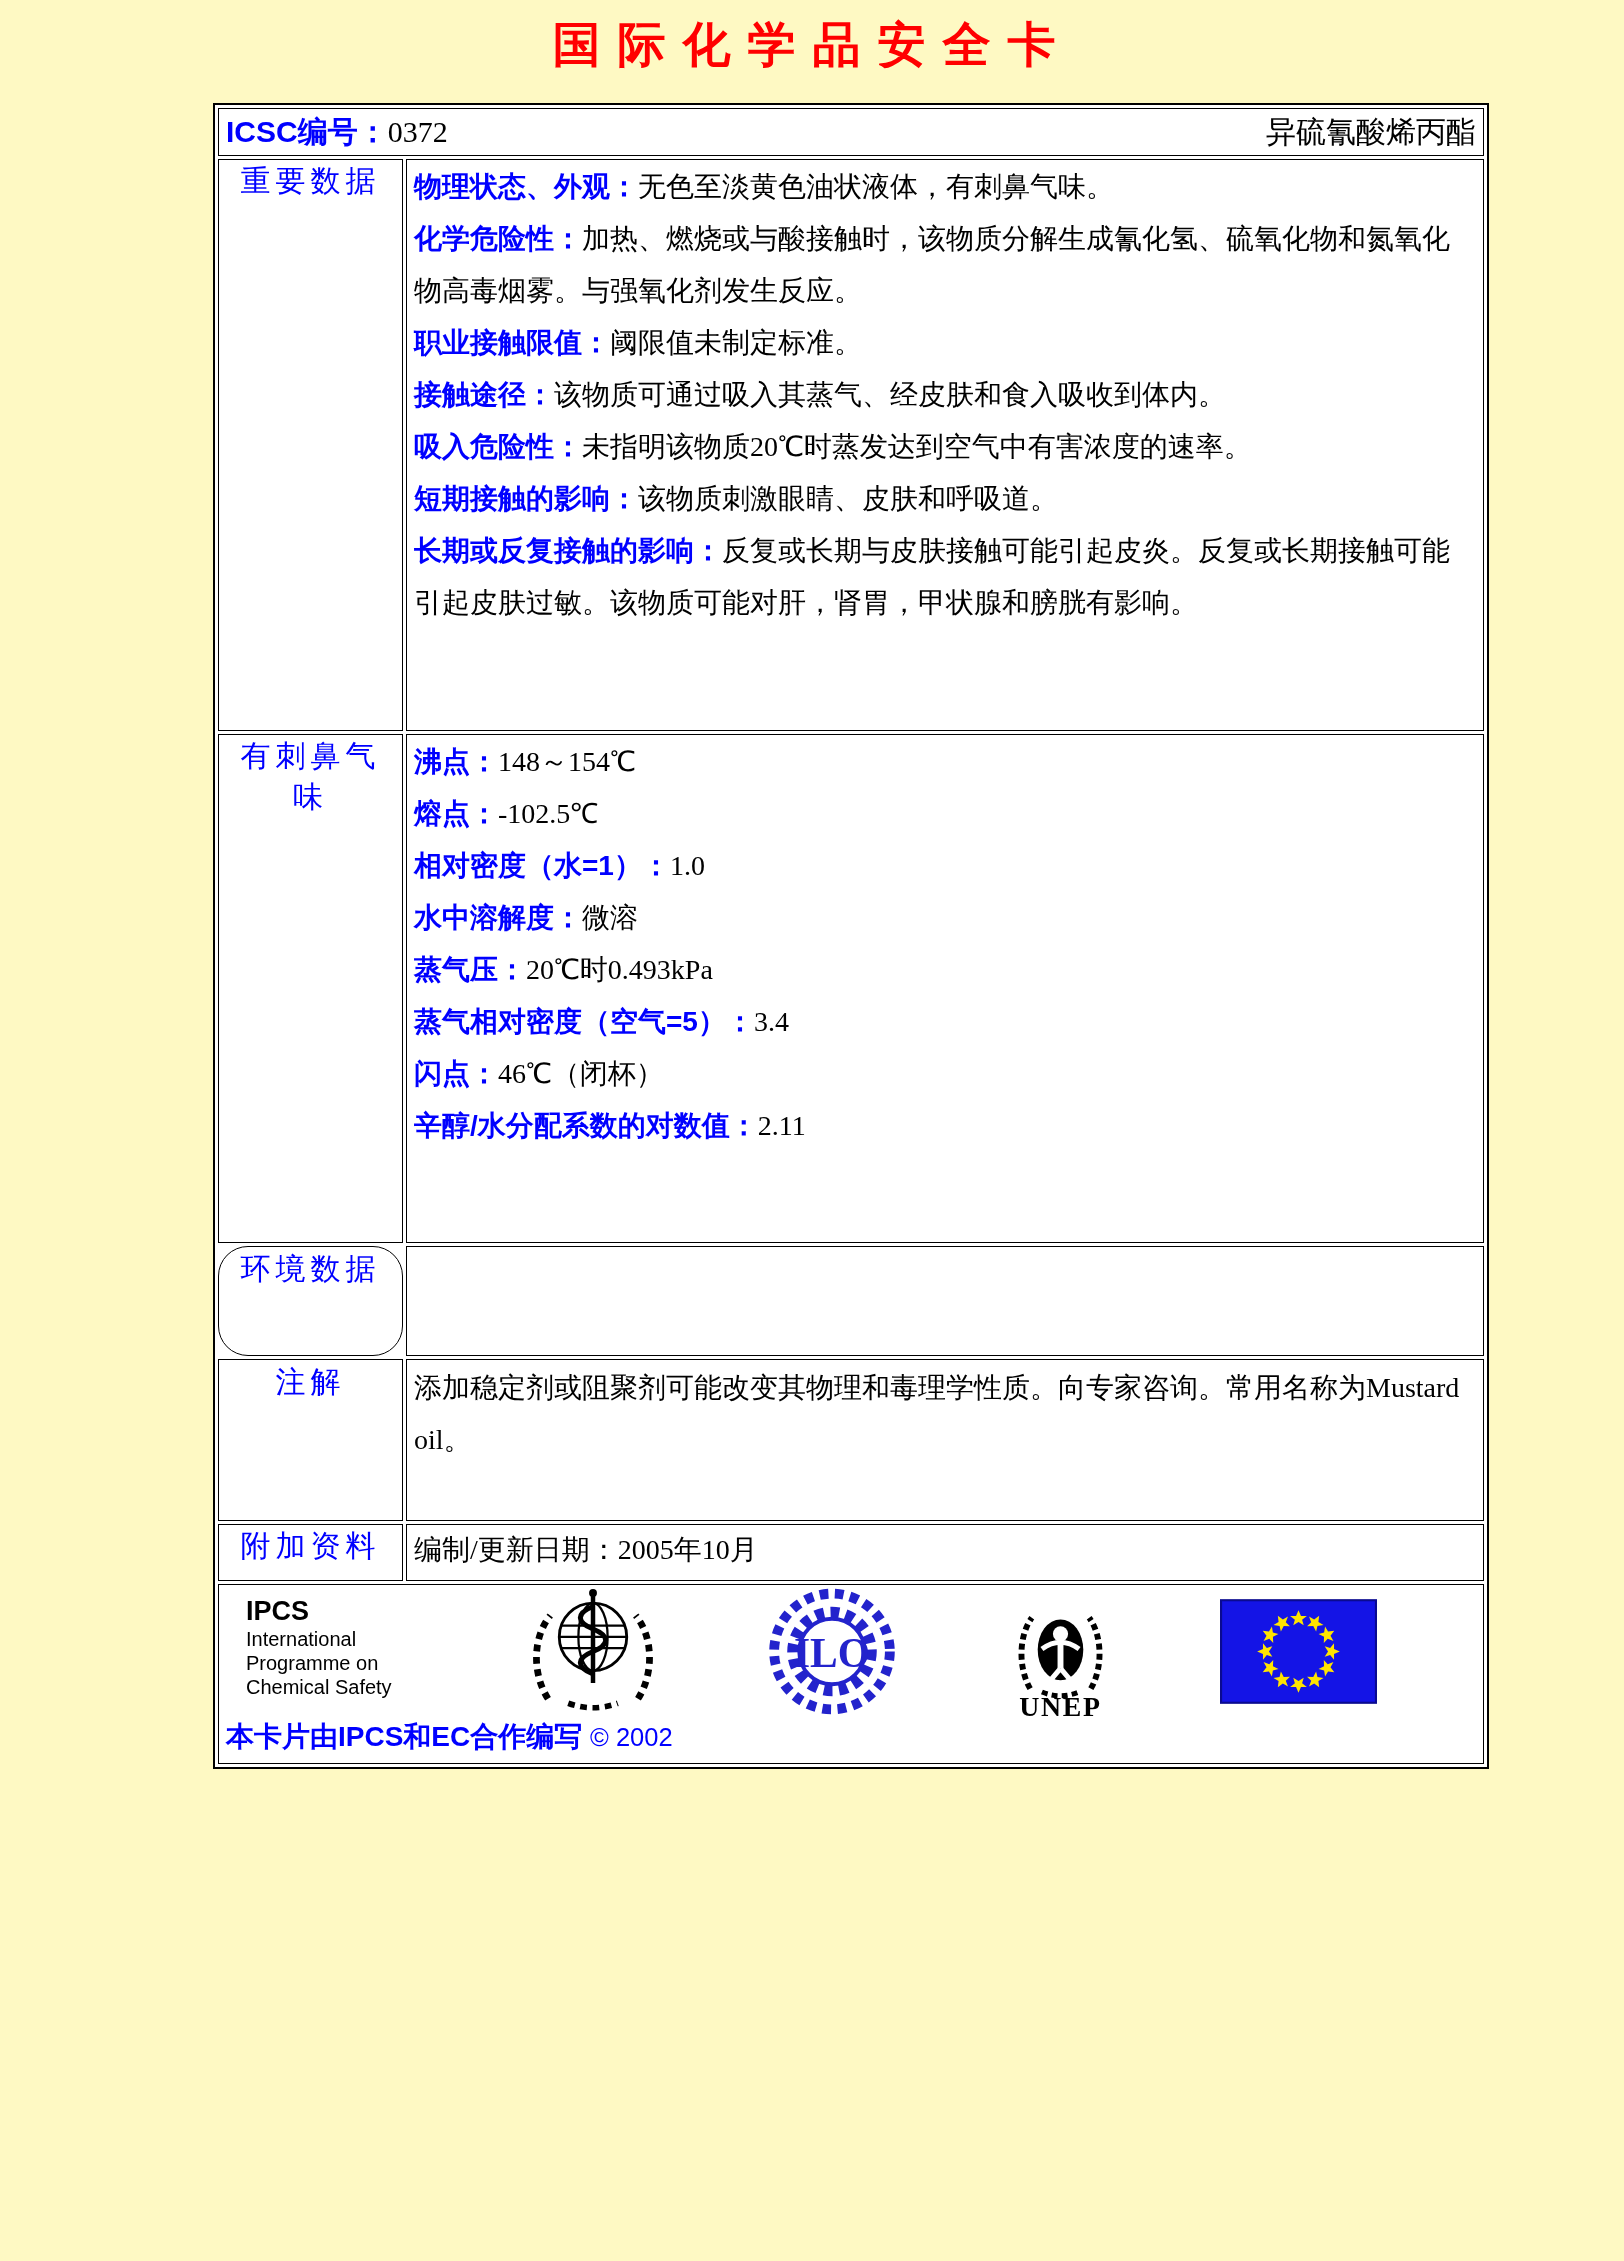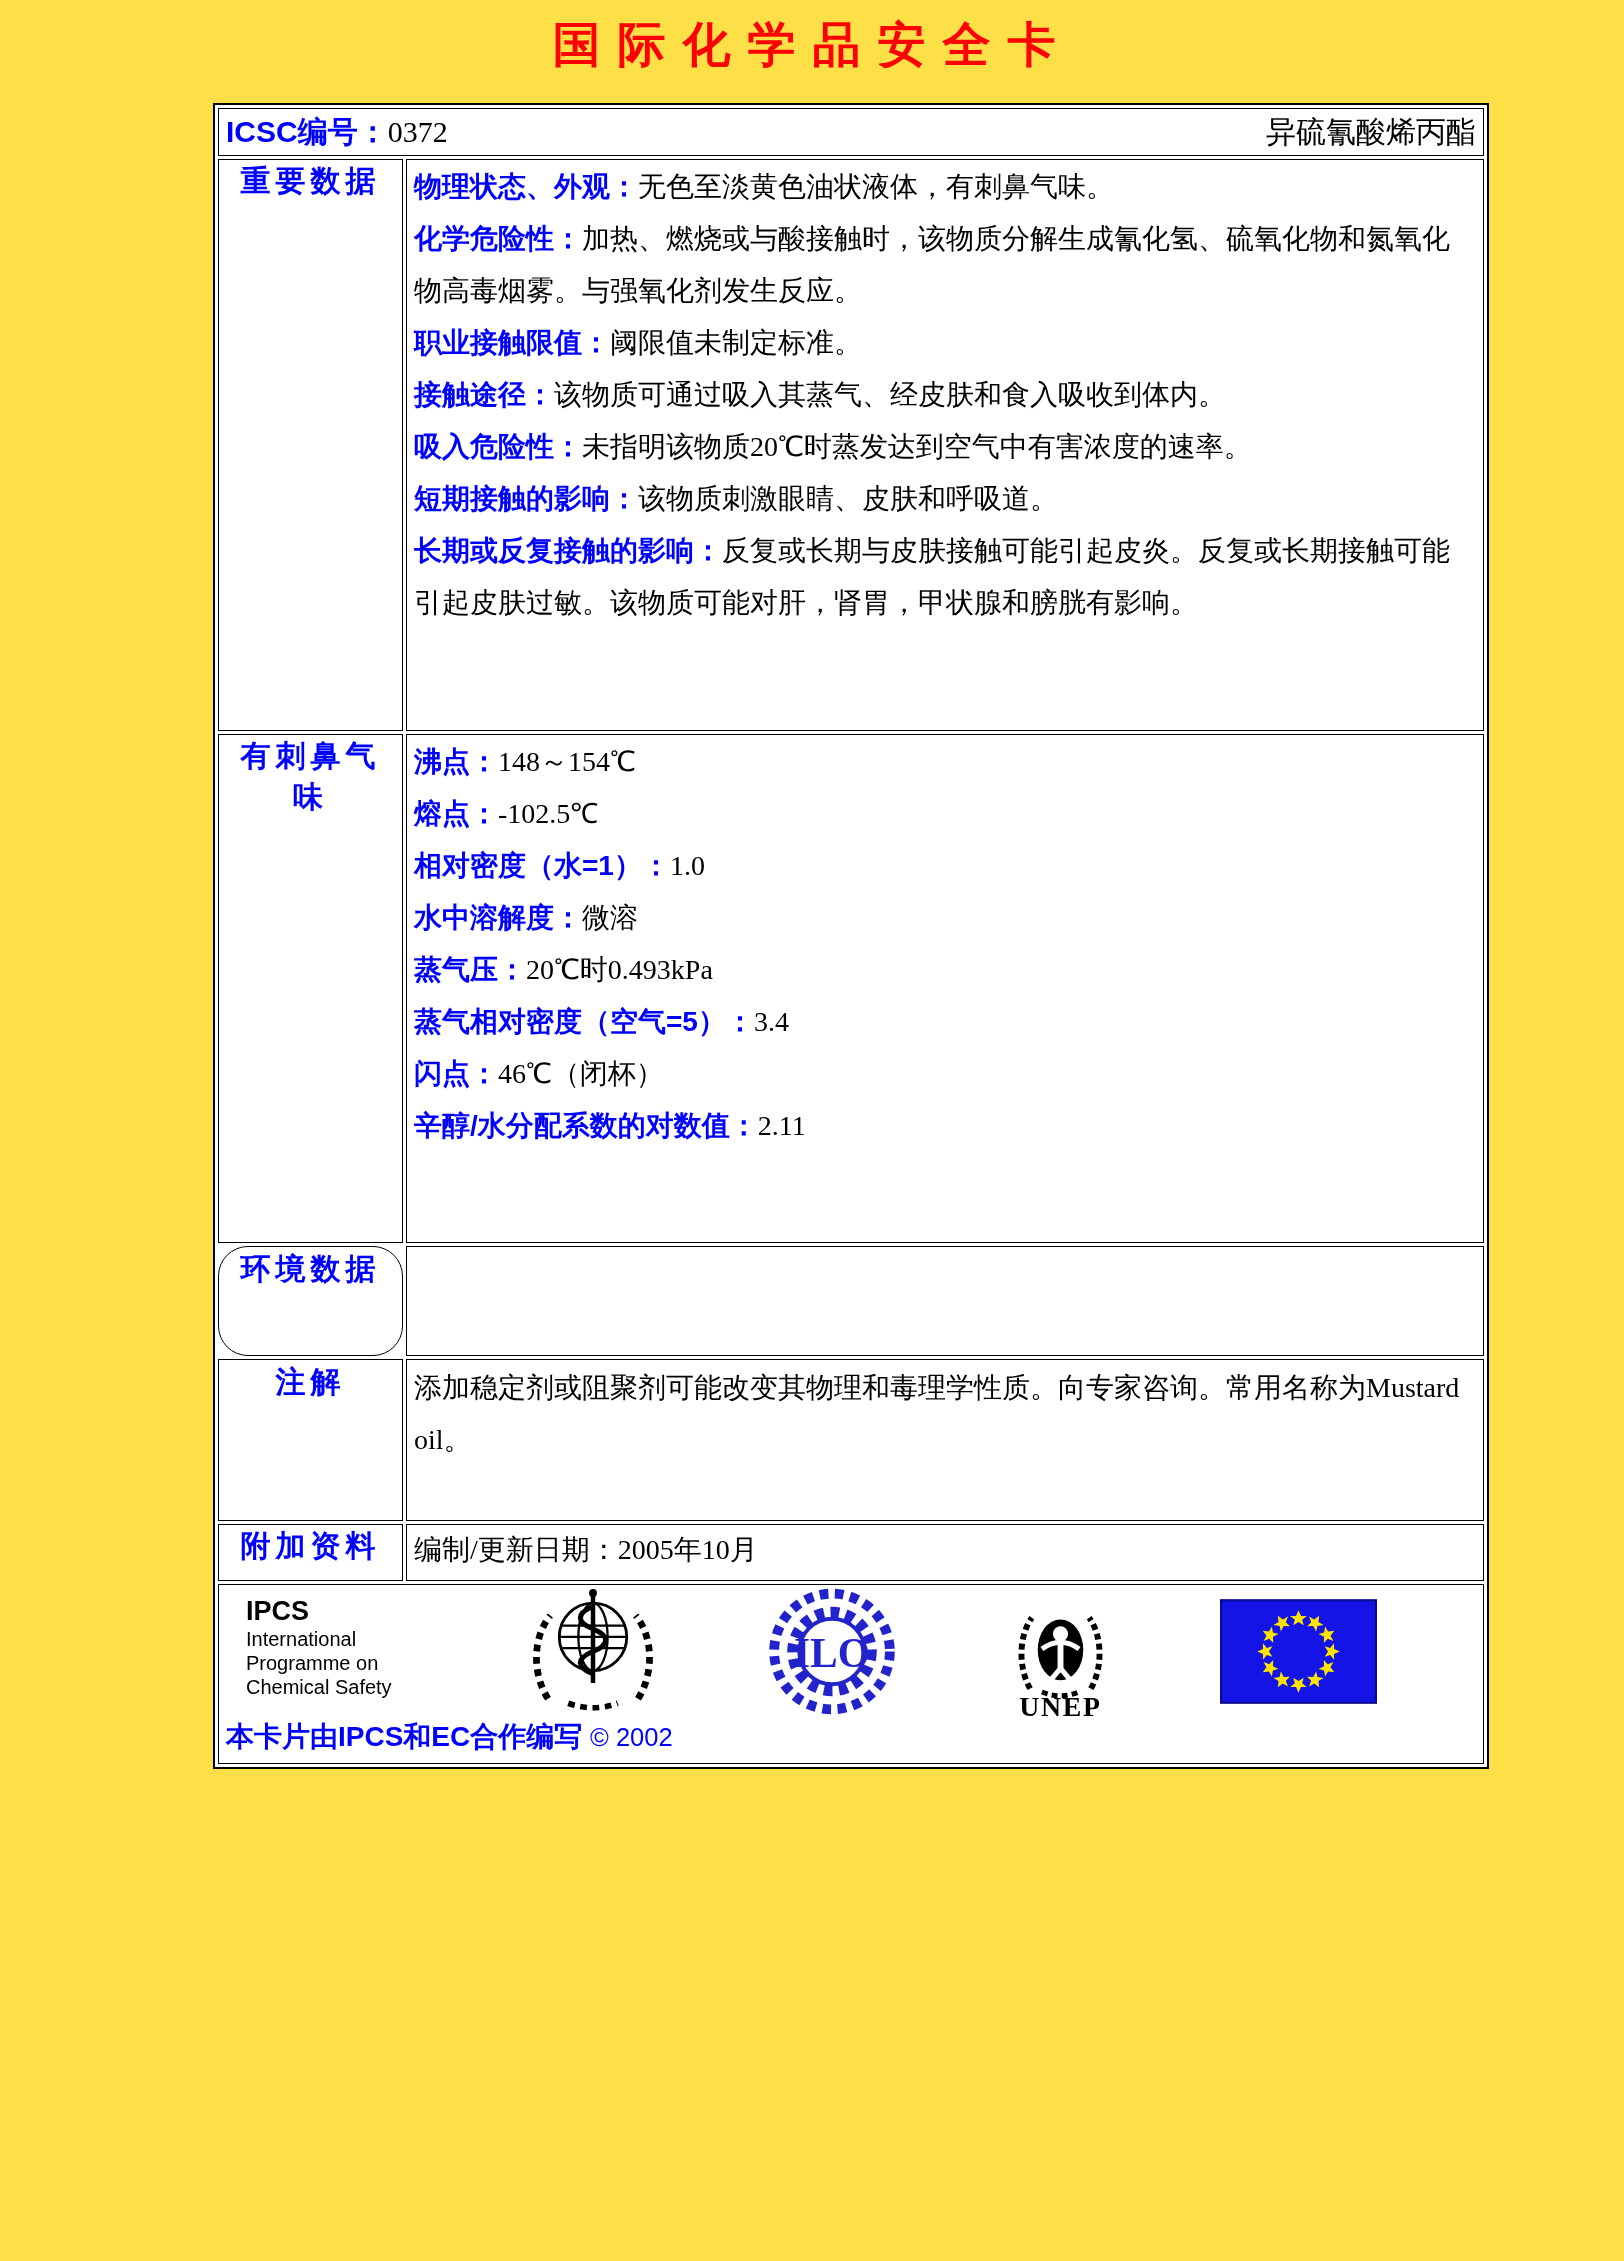--- a/index.html
+++ b/index.html
@@ -1,25 +1,25 @@
 <!DOCTYPE html>
 <html style="font-size:11.3px"><head>
 <meta charset="utf-8">
 <style>
   html,body{margin:0;padding:0;background:#fff;}
-  .page{position:relative;width:1625px;height:2261px;background:#fde047;overflow:hidden;
+  .page{position:relative;width:1625px;height:2261px;background:#fef9c3;overflow:hidden;
         font-family:"Liberation Serif",serif;color:#000;}
   .doc-title{position:absolute;top:12.8px;left:0;width:100%;text-align:center;
         font-size:48px;font-weight:bold;color:#ff0000;letter-spacing:17px;
         font-family:"Liberation Serif",serif;}
   table.card{position:absolute;left:213px;top:103px;width:1276px;
         border-collapse:separate;border-spacing:3.5px;border:2.1px solid #000;background:#fff;}
   table.card td{border:1.4px solid #000;padding:1.4px 7px;vertical-align:top;background:#fff;}
   td.lbl{width:169px;text-align:center;vertical-align:middle;color:#0000ff;
-        font-family:"Liberation Sans",sans-serif;font-weight:bold;font-size:30px;
+        font-family:"Liberation Sans",sans-serif;font-weight:normal;font-size:30px;
         letter-spacing:5px;padding:0;}
   .hdr{display:flex;justify-content:space-between;align-items:center;
         font-size:30px;line-height:43px;}
   .hdr .hk{color:#0000ff;font-family:"Liberation Sans",sans-serif;font-weight:bold;}
   .hdr .hv{color:#000;}
   .content{font-size:28px;line-height:52px;color:#000;}
   .content p.item{margin:0;}
   .k{color:#0000ff;font-family:"Liberation Sans",sans-serif;font-weight:bold;}
   .legal{font-size:27px;line-height:37px;padding-top:8.5px;}
   .legal .lk{font-family:"Liberation Sans",sans-serif;font-weight:bold;color:#000;}

